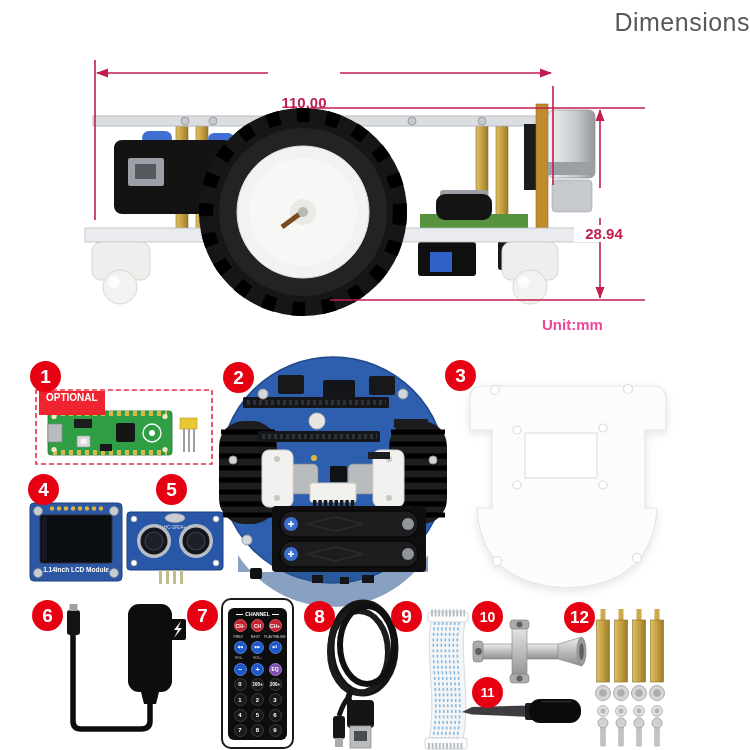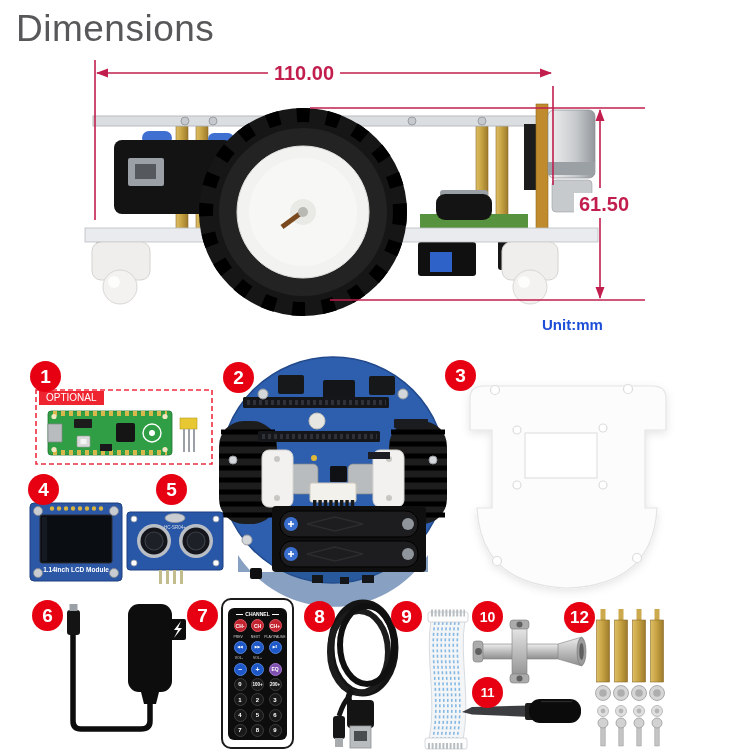--- a/index.html
+++ b/index.html
@@ -1,26 +1,26 @@
 <!DOCTYPE html>
 <html><head>
 <meta charset="utf-8">
 <style>
   html,body{margin:0;padding:0;background:#fff;}
   #canvas{position:relative;width:750px;height:750px;background:#fff;overflow:hidden;
           font-family:"Liberation Sans", sans-serif;}
   #art{position:absolute;left:0;top:0;}
   .txt{position:absolute;}
-  #title{left:16px;right:0;top:8px;text-align:left;font-size:37px;color:#58585a;letter-spacing:.5px;}
-  .dim-label{color:#c11e4e;font-weight:bold;font-size:20px;text-align:center;}
+  #title{left:8px;right:0;top:8px;text-align:right;font-size:25px;color:#58585a;letter-spacing:.5px;}
+  .dim-label{color:#c11e4e;font-weight:bold;font-size:15px;text-align:center;margin-top:32px;}
   #dim-width{left:268px;top:62px;width:72px;}
   #dim-height{left:574px;top:193px;width:60px;background:#fff;}
-  #unit-label{left:542px;top:316px;color:#1d4ed8;font-weight:bold;font-size:15px;}
-  #optional-label{left:39px;top:391px;background:#ee2531;color:#fff;font-weight:normal;
-                  font-size:10px;padding:1px 7px 2px;}
+  #unit-label{left:542px;top:316px;color:#ec4899;font-weight:bold;font-size:15px;}
+  #optional-label{left:39px;top:391px;background:#ee2531;color:#fff;font-weight:bold;
+                  font-size:10px;padding:1px 7px 12px;}
   #lcd-label{left:33px;top:566px;width:86px;text-align:center;color:#fff;
              font-size:6.5px;font-weight:bold;}
   #sensor-label{left:150px;top:525px;width:50px;text-align:center;color:#d9dde3;font-size:4.5px;}
   .badge{position:absolute;width:31px;height:31px;border-radius:50%;background:#e60012;
          color:#fff;font-weight:bold;font-size:19px;display:flex;align-items:center;
          justify-content:center;}
   
   #remote{position:absolute;left:221px;top:598px;width:73px;height:151px;background:#fff;
           border:2px solid #1b1b1b;border-radius:10px;box-sizing:border-box;padding:8px 5px 7px;}
   .remote-face{width:100%;height:100%;background:#0d0d0d;border-radius:6px;box-sizing:border-box;
@@ -418,21 +418,21 @@
       <circle cx="603" cy="723" r="5"></circle>
           <circle cx="621" cy="723" r="5"></circle>
       <circle cx="639" cy="723" r="5"></circle>
           <circle cx="657" cy="723" r="5"></circle>
     </g>
   </g>
 </svg>
 
 <div id="title" class="txt">Dimensions</div>
 <div id="dim-width" class="txt dim-label">110.00</div>
-<div id="dim-height" class="txt dim-label">61.50</div>
+<div id="dim-height" class="txt dim-label">28.94</div>
 <div id="unit-label" class="txt">Unit:mm</div>
 <div id="optional-label" class="txt">OPTIONAL</div>
 <div id="lcd-label" class="txt">1.14inch LCD Module</div>
 <div id="sensor-label" class="txt">HC-SR04+</div>
 
 <div class="badge" style="left:30px;top:361px;">1</div>
 <div class="badge" style="left:223px;top:362px;">2</div>
 <div class="badge" style="left:445px;top:360px;">3</div>
 <div class="badge" style="left:28px;top:474px;">4</div>
 <div class="badge" style="left:156px;top:474px;">5</div>

